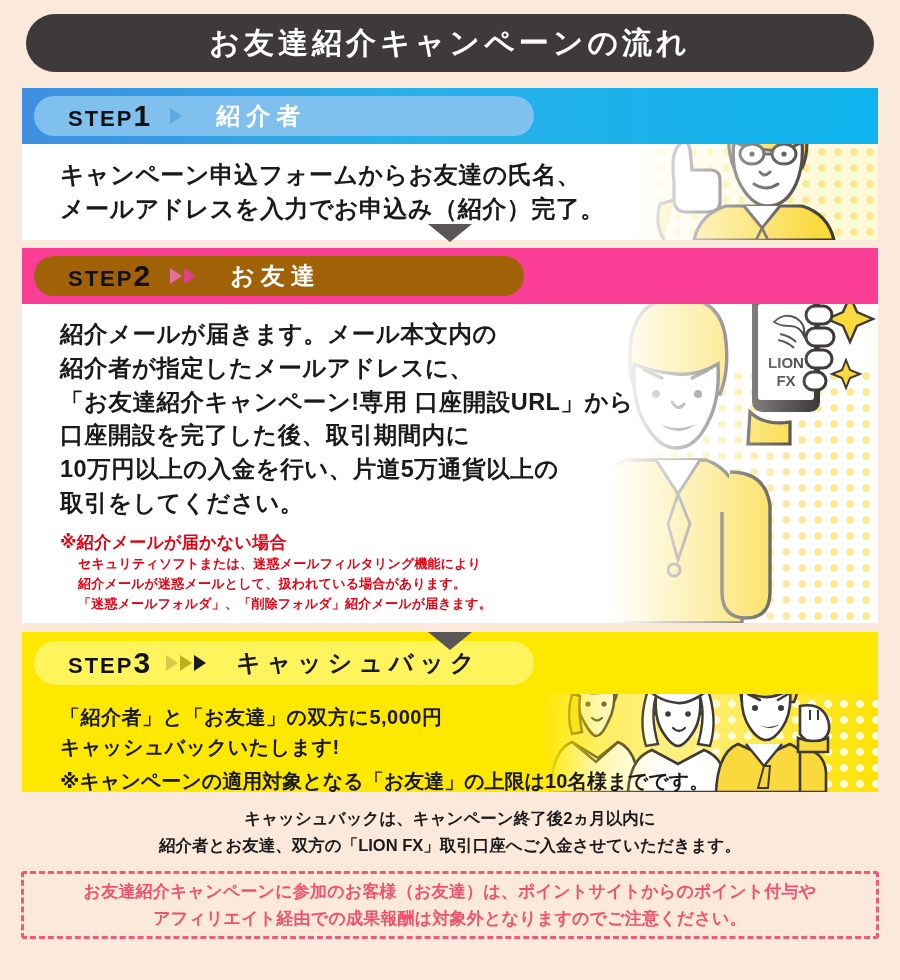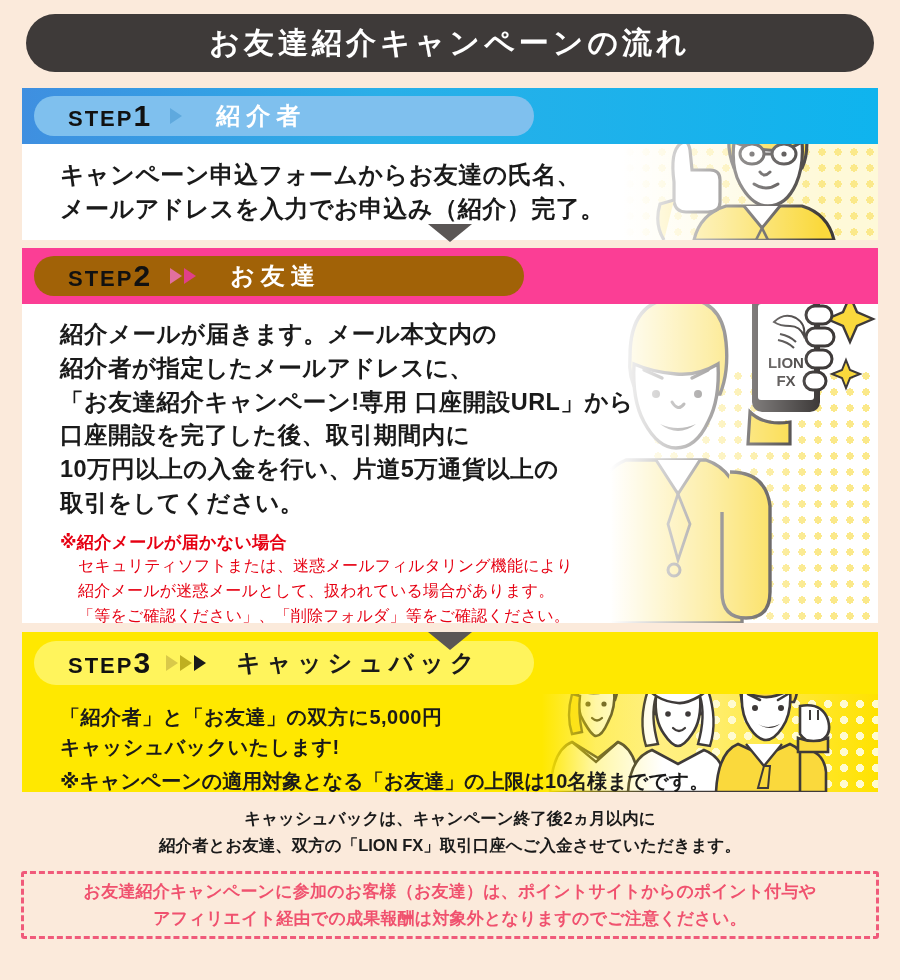--- a/index.html
+++ b/index.html
@@ -80,21 +80,21 @@
     font-size:24px; font-weight:bold; color:#1A1A1A;
     line-height:1.42; letter-spacing:0.5px; white-space:nowrap;
   }
   .card-2 .body-line { font-size:23.5px; line-height:1.44; }
 
   .note-head {
     color:#E60012; font-size:17px; font-weight:bold;
     margin-top:10px; letter-spacing:0.3px;
   }
   .note-line {
-    color:#E60012; font-size:16px; font-weight:normal;
+    color:#E60012; font-size:13px; font-weight:bold;
     line-height:1.55; margin-left:18px; letter-spacing:0.2px;
   }
 
   
   .y-line {
     font-size:20px; font-weight:bold; color:#1A1A1A;
     line-height:1.52; letter-spacing:0.5px; white-space:nowrap;
   }
   .y-note { font-size:20px; font-weight:bold; color:#1A1A1A; margin-top:5px; }
 
@@ -273,21 +273,21 @@
     <div class="body-line">紹介メールが届きます。メール本文内の</div>
     <div class="body-line">紹介者が指定したメールアドレスに、</div>
     <div class="body-line">「お友達紹介キャンペーン!専用 口座開設URL」から</div>
     <div class="body-line">口座開設を完了した後、取引期間内に</div>
     <div class="body-line">10万円以上の入金を行い、片道5万通貨以上の</div>
     <div class="body-line">取引をしてください。</div>
 
     <div class="note-head">※紹介メールが届かない場合</div>
     <div class="note-line">セキュリティソフトまたは、迷惑メールフィルタリング機能により</div>
     <div class="note-line">紹介メールが迷惑メールとして、扱われている場合があります。</div>
-    <div class="note-line">「等をご確認ください」、「削除フォルダ」等をご確認ください。</div>
+    <div class="note-line">「迷惑メールフォルダ」、「削除フォルダ」紹介メールが届きます。</div>
   </div>
 </div>
 
 <div class="down-arrow da2"></div>
 
 <div class="card card-3">
 
   <div class="illus i3">
     <div style="position:absolute;inset:0;background:linear-gradient(90deg,#FFF39B 0%,#FFEF7A 45%,#FFE200 100%);"></div>
     <div class="halftone" style="left:150px;background-image:radial-gradient(#FFFBD0 34%,transparent 35%);"></div>

